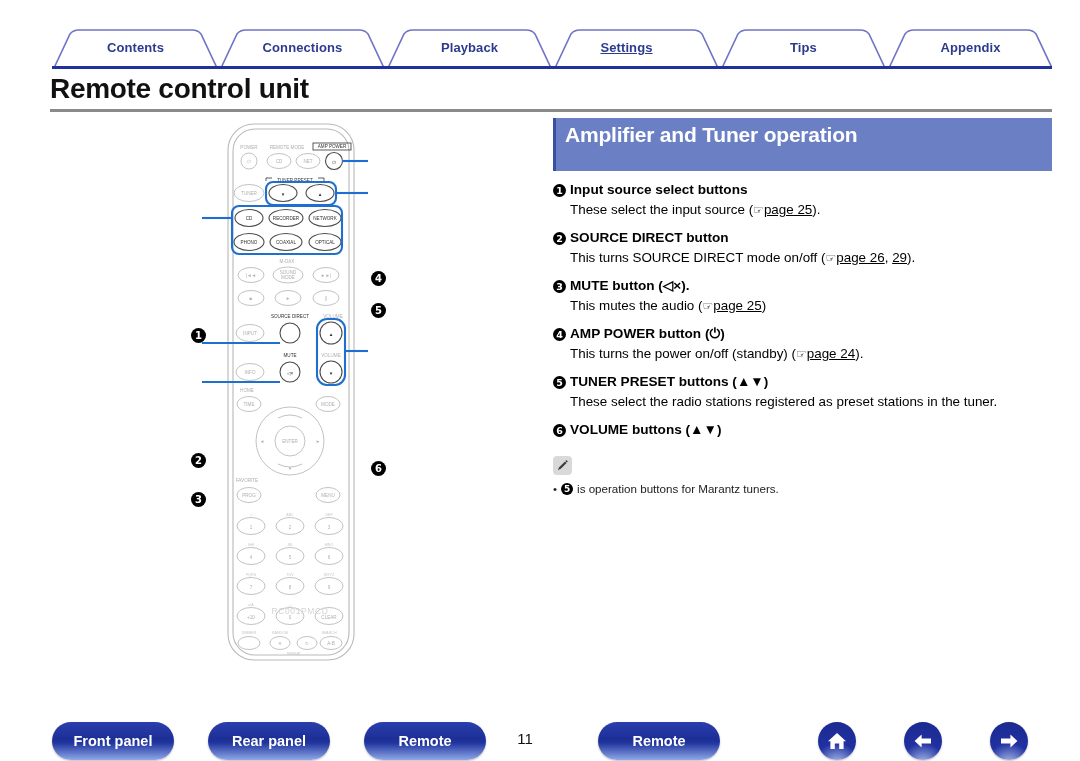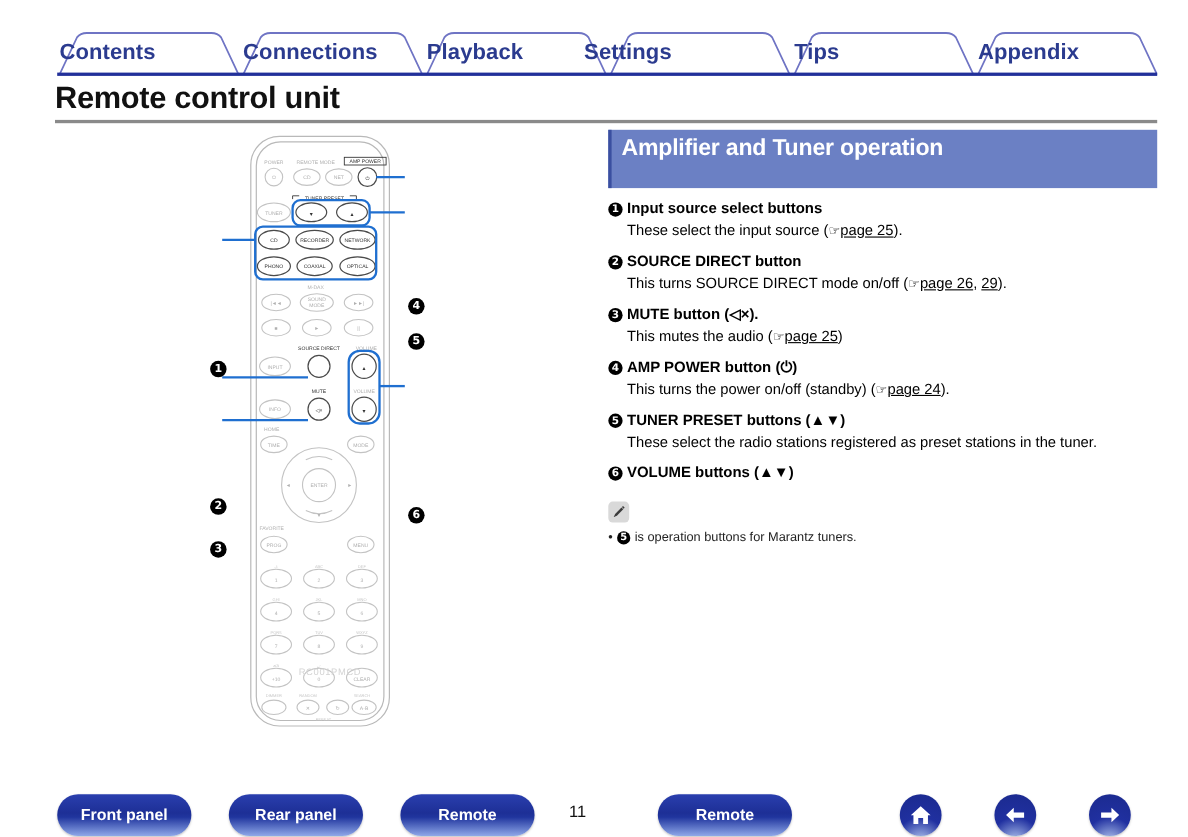--- a/index.html
+++ b/index.html
@@ -23,22 +23,22 @@
     top: 28px;
     width: 1000px;
     height: 40px;
   }
   .tabs-svg { display: block; }
   .tab-label {
     position: absolute;
     top: 0;
     height: 40px;
     line-height: 40px;
-    text-align: left;
-    font-size: 20px;
+    text-align: center;
+    font-size: 13px;
     font-weight: bold;
     color: #2b3b8f;
     letter-spacing: .1px;
     white-space: nowrap;
   }
   .tabrule {
     position: absolute;
     left: 52px;
     top: 66px;
     width: 1000px;
@@ -203,21 +203,21 @@
       <path d="M169 40 L185 6 Q188 2 194 2 L307 2 Q313 2 316 6 L332 40 Z"></path>
       <path d="M336 40 L352 6 Q355 2 361 2 L474 2 Q480 2 483 6 L499 40 Z"></path>
       <path d="M503 40 L519 6 Q522 2 528 2 L641 2 Q647 2 650 6 L666 40 Z"></path>
       <path d="M670 40 L686 6 Q689 2 695 2 L808 2 Q814 2 817 6 L833 40 Z"></path>
       <path d="M837 40 L853 6 Q856 2 862 2 L975 2 Q981 2 984 6 L1000 40 Z"></path>
     </g>
   </svg>
   <div class="tab-label" style="left:2px;width:163px;"><span>Contents</span></div>
   <div class="tab-label" style="left:169px;width:163px;"><span>Connections</span></div>
   <div class="tab-label" style="left:336px;width:163px;"><span>Playback</span></div>
-  <div class="tab-label" style="left:479px;width:163px;"><span>Settings</span></div>
+  <div class="tab-label" style="left:493px;width:163px;text-decoration:underline;"><span>Settings</span></div>
   <div class="tab-label" style="left:670px;width:163px;"><span>Tips</span></div>
   <div class="tab-label" style="left:837px;width:163px;"><span>Appendix</span></div>
 </div>
 <div class="tabrule"></div>
 
 <div class="page-title">Remote control unit</div>
 <div class="title-rule"></div>
 
 <div class="remote-area">
   <svg width="300" height="550" viewBox="0 0 300 550">

